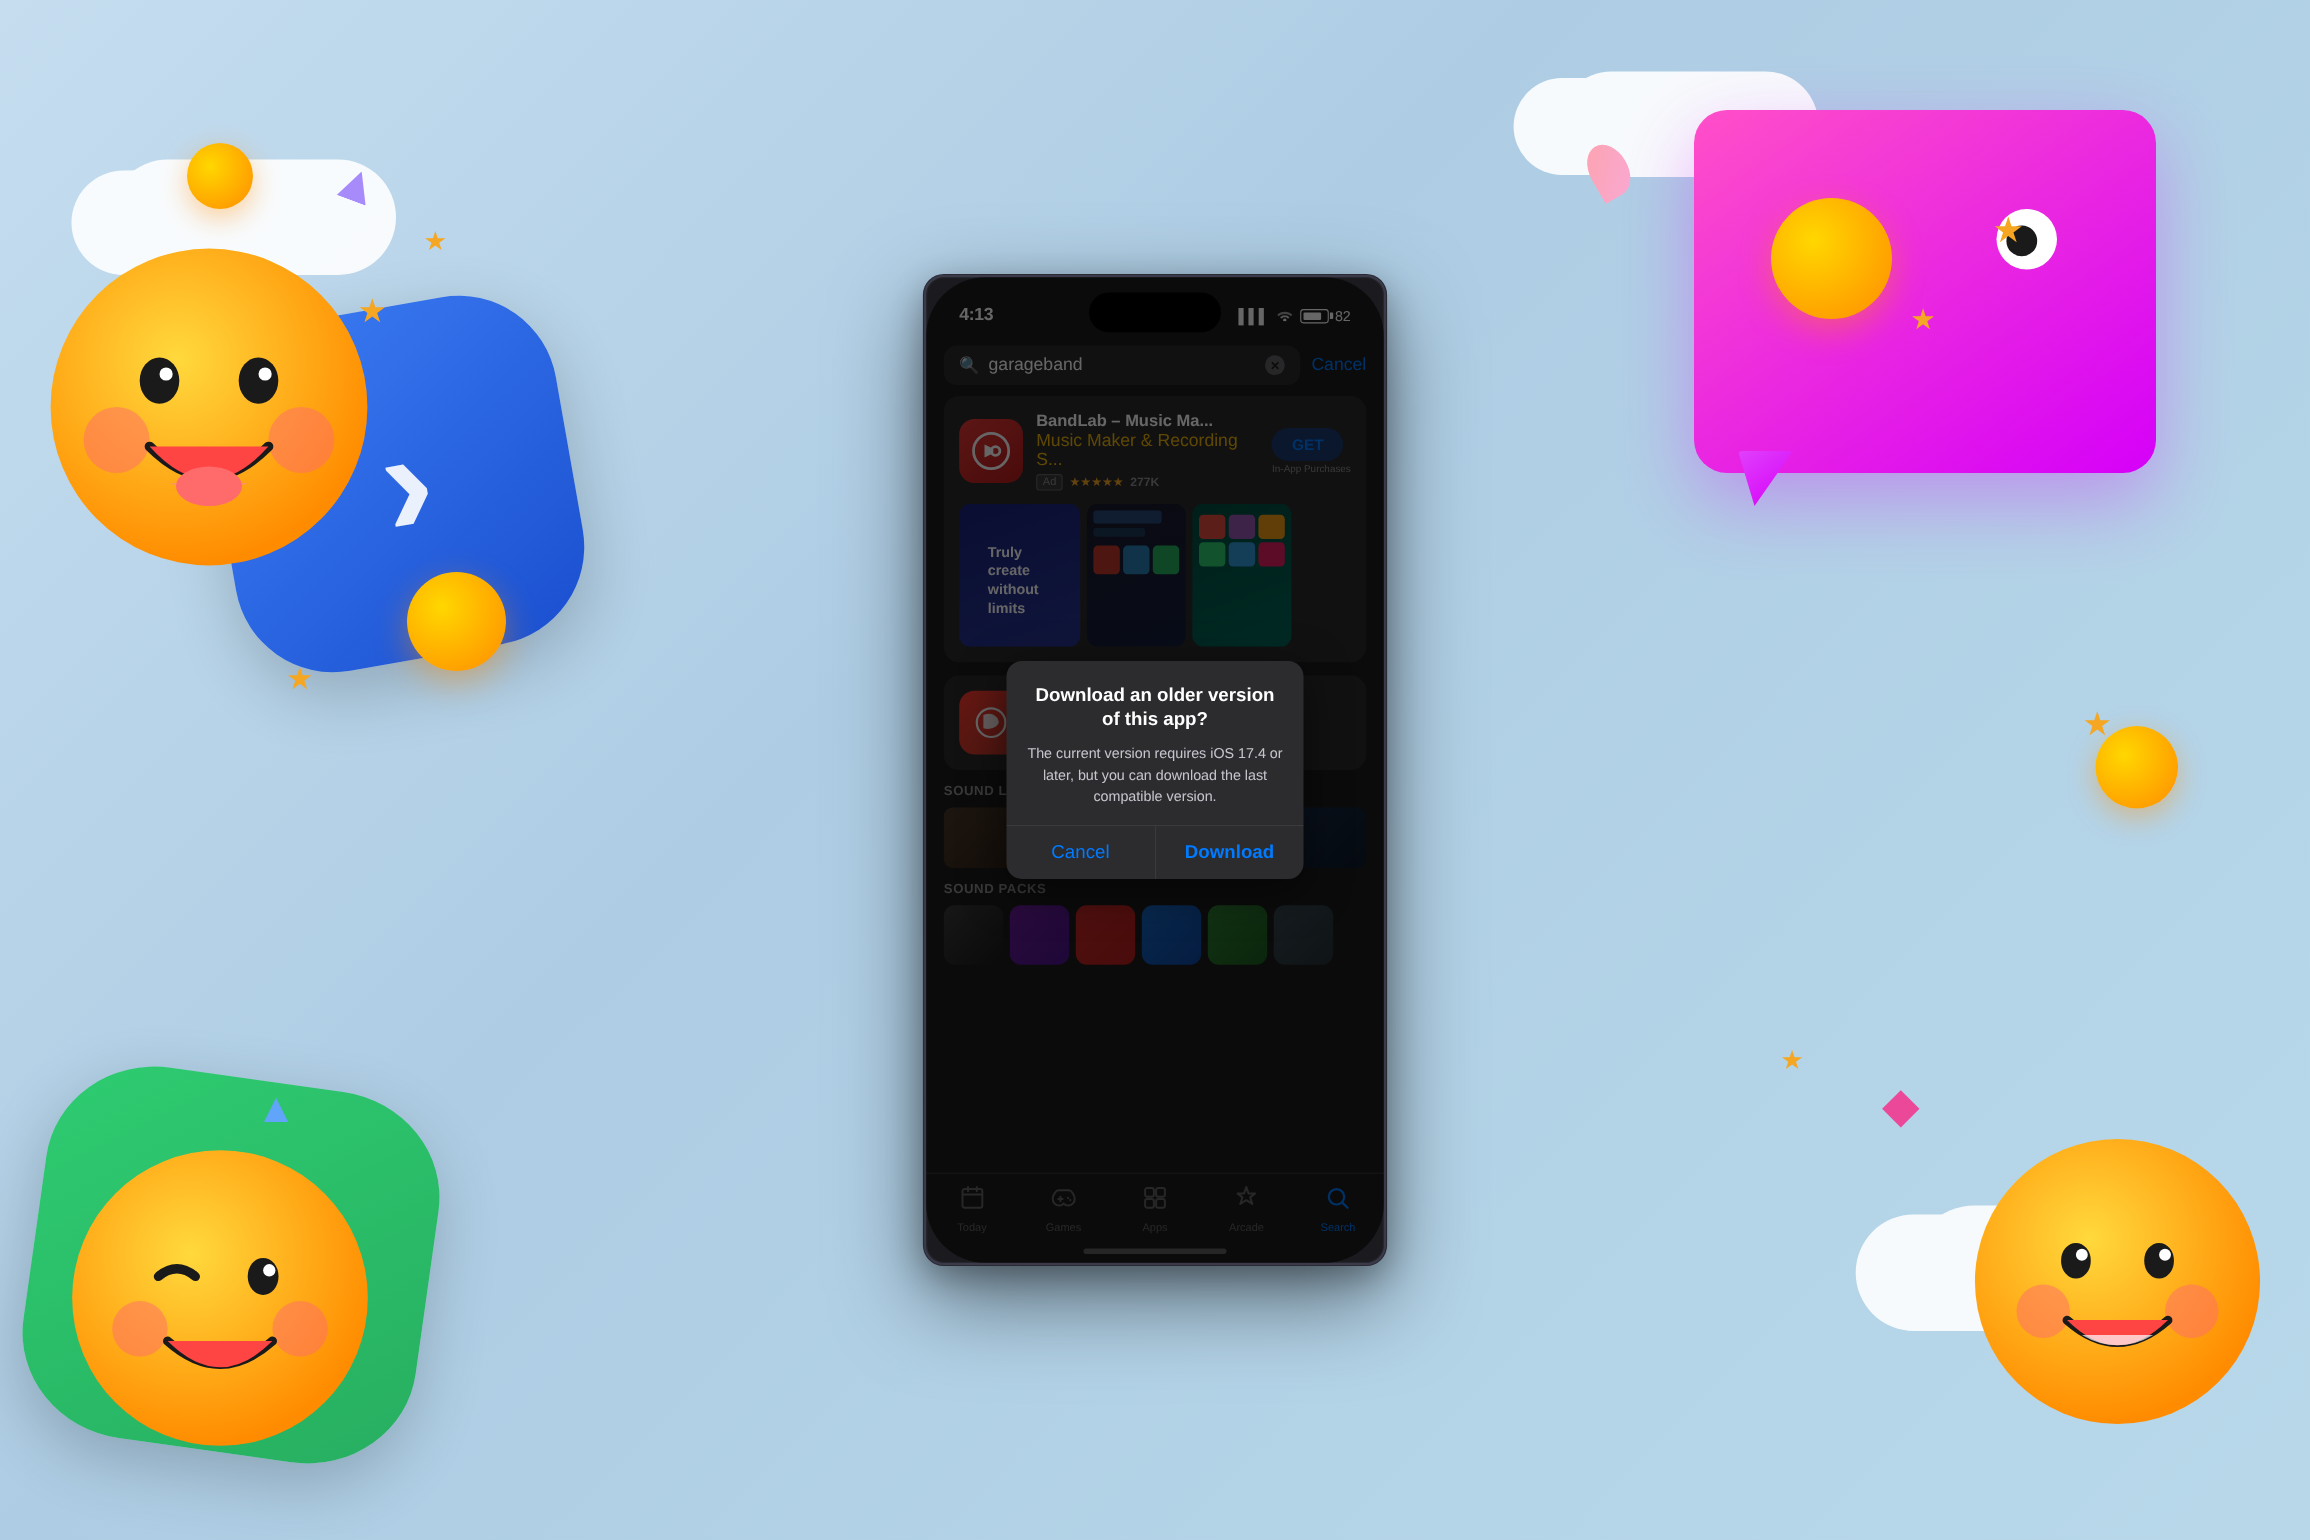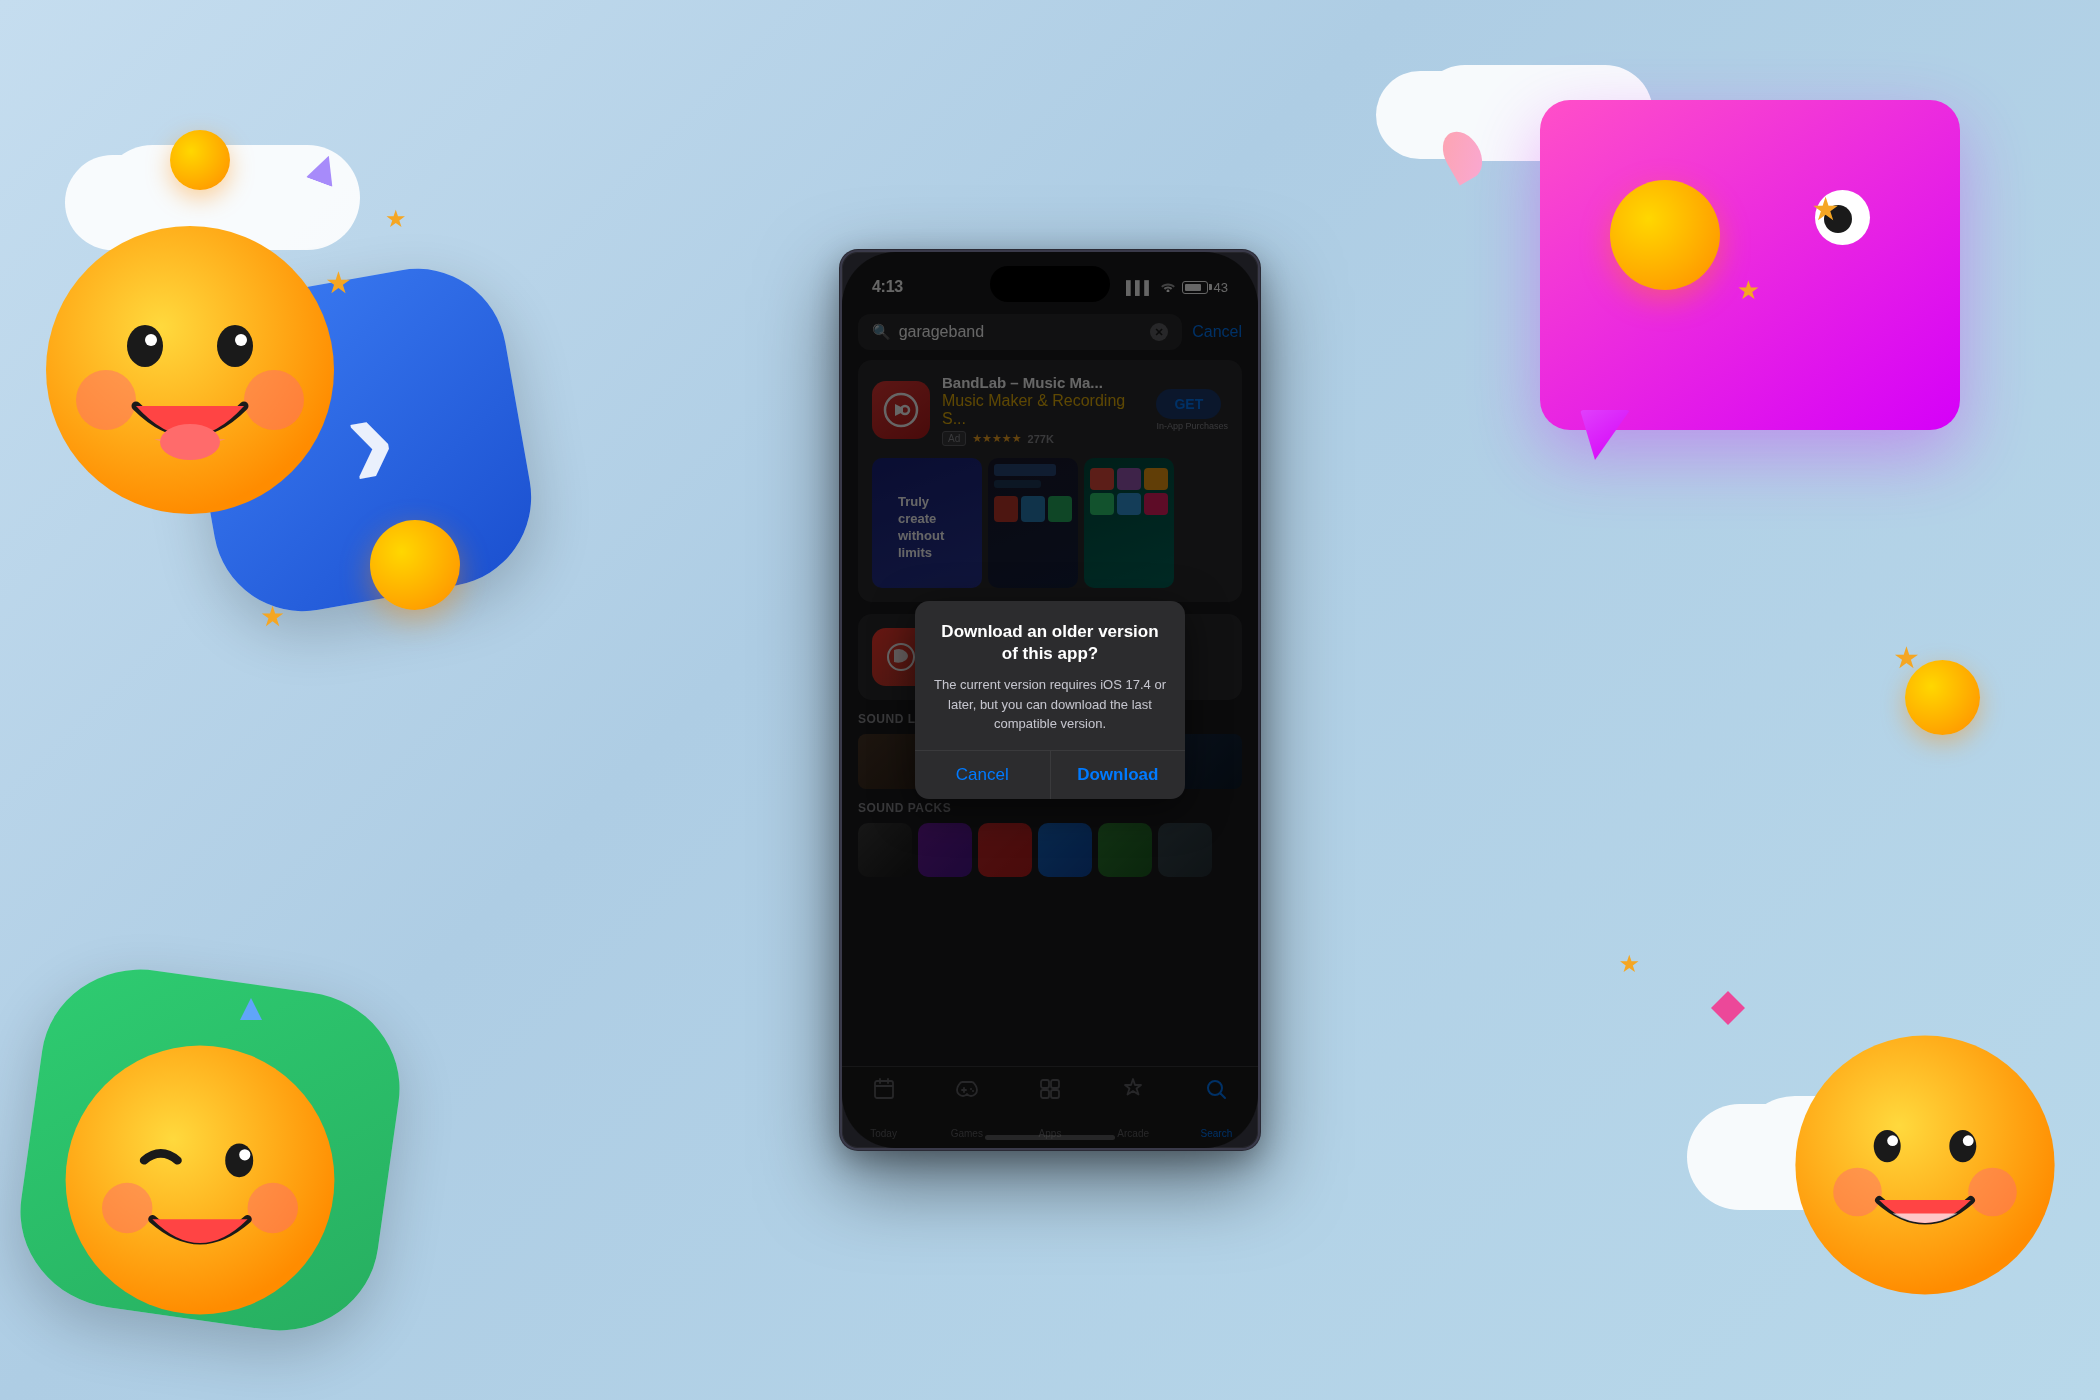--- a/index.html
+++ b/index.html
@@ -483,21 +483,21 @@
       display: flex;
       align-items: flex-start;
       padding-top: 10px;
     }
 
     .nav-item {
       flex: 1;
       display: flex;
       flex-direction: column;
       align-items: center;
-      gap: 21px;
+      gap: 3px;
       text-align: right;
     }
 
     .nav-icon {
       font-size: 24px;
       color: #636366;
     }
 
     .nav-label {
       font-size: 10px;
@@ -668,21 +668,21 @@
           <span>
             <svg width="16" height="12" viewBox="0 0 16 12" fill="white">
               <path d="M8 9.5c-.8 0-1.5.7-1.5 1.5S7.2 12.5 8 12.5s1.5-.7 1.5-1.5S8.8 9.5 8 9.5z"></path>
               <path d="M8 6.5C6.3 6.5 4.8 7.2 3.7 8.3l1.4 1.4C6 8.8 6.9 8.5 8 8.5s2 .3 2.9 1.2l1.4-1.4C11.2 7.2 9.7 6.5 8 6.5z" opacity="0.8"></path>
               <path d="M8 3.5C5.3 3.5 2.9 4.5 1.1 6.2l1.4 1.4C4 6.2 5.9 5.5 8 5.5s4 .7 5.5 2.1l1.4-1.4C13.1 4.5 10.7 3.5 8 3.5z" opacity="0.6"></path>
             </svg>
           </span>
           <div class="battery-bar">
             <div class="battery-fill"></div>
           </div>
-          <span style="font-size:13px; color:white;">43</span>
+          <span style="font-size:13px; color:white;">82</span>
         </div>
       </div>
 
       <div class="search-area">
         <div style="display:flex; align-items:center; gap:0;">
           <div class="search-bar" style="flex:1;">
             <span class="search-icon">🔍</span>
             <span class="search-text">garageband</span>
             <div class="search-clear">✕</div>
           </div>

